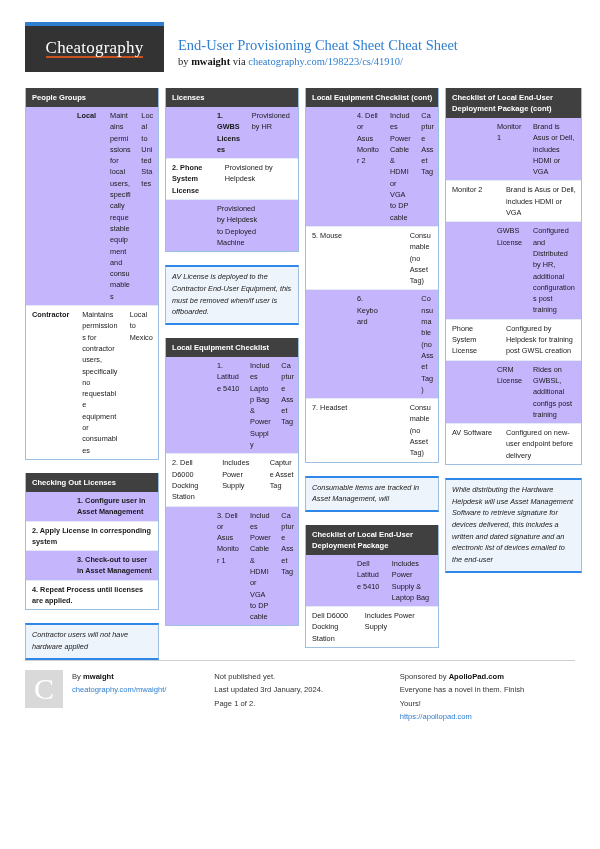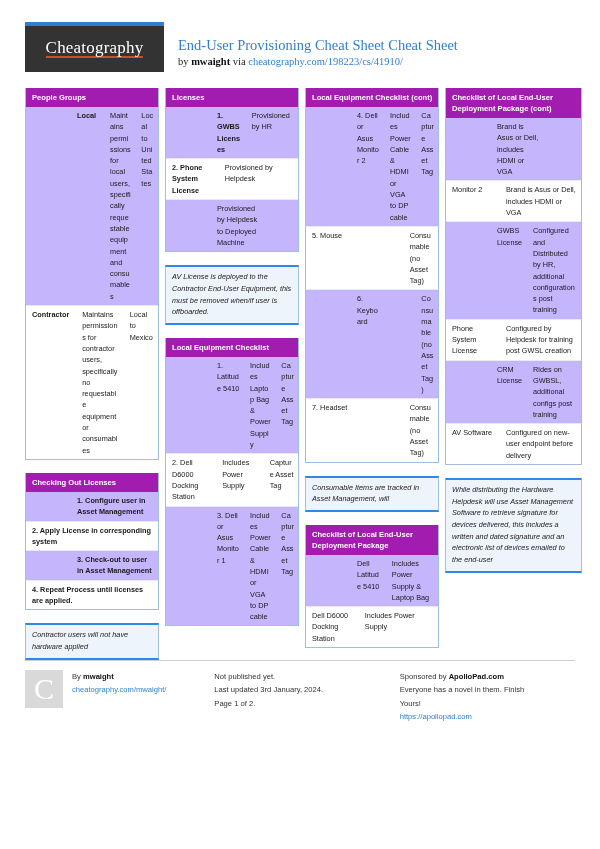--- a/index.html
+++ b/index.html
@@ -88,21 +88,21 @@
   .col.wide { width: 137px; flex: 0 0 137px; }
 
   
   .card {
     border: 1px solid #9dbfe2;
     border-top: none;
     margin-bottom: 13px;
     background: #ffffff;
   }
   .card-head {
-    background: #a21caf;
+    background: #404040;
     color: #ffffff;
     font-size: 7.6px;
     font-weight: bold;
     padding: 4px 5px 4px 6px;
     line-height: 1.45;
   }
   .rows { }
   .row {
     display: flex;
     font-size: 7.3px;
@@ -330,20 +330,21 @@
       </div>
 
     </div>
 
     <div class="col wide">
 
       <div class="card">
         <div class="card-head">Checklist of Local End-User Deployment Package (cont)</div>
         <div class="rows">
           <div class="row two alt">
+            <div class="cell k-normal">Monitor 1</div>
             <div class="cell v2">Brand is Asus or Dell, includes HDMI or VGA</div>
           </div>
           <div class="row two plain">
             <div class="cell k-normal">Monitor 2</div>
             <div class="cell v2">Brand is Asus or Dell, includes HDMI or VGA</div>
           </div>
           <div class="row two alt">
             <div class="cell k-normal">GWBS License</div>
             <div class="cell v2">Configured and Distributed by HR, additional configurations post training</div>
           </div>

